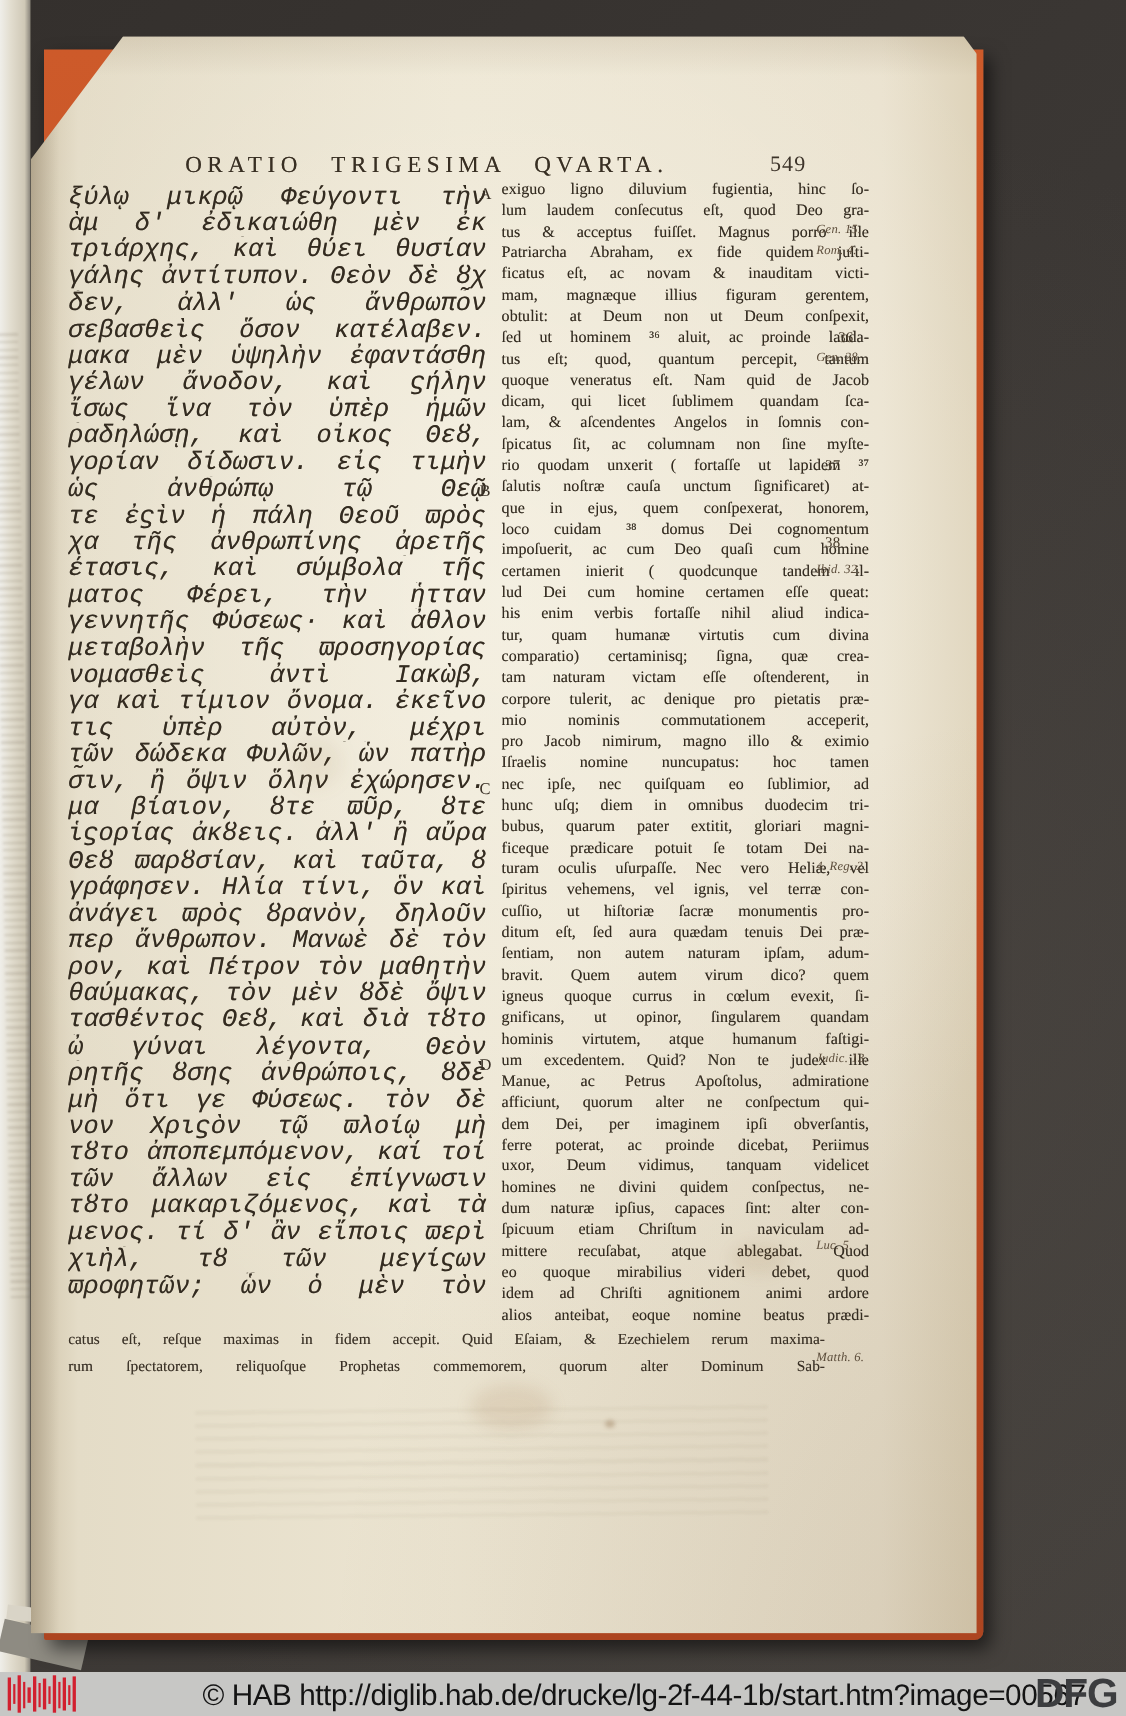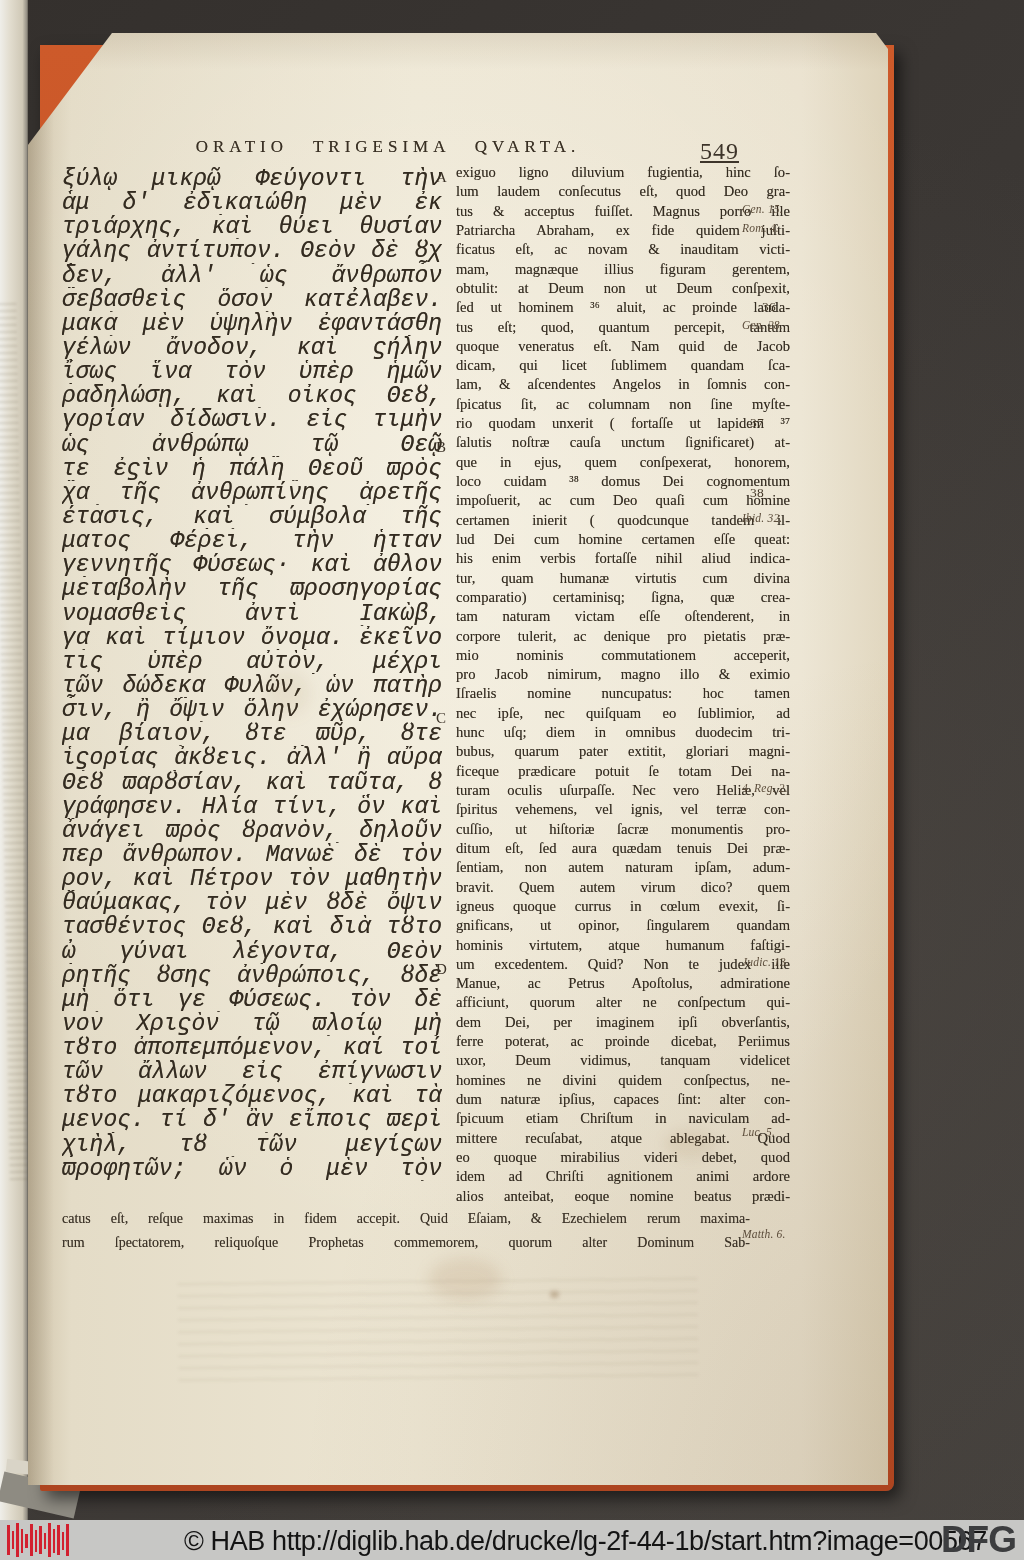--- a/index.html
+++ b/index.html
@@ -35,23 +35,23 @@
   .stain{position:absolute;border-radius:50%;}
   .s1{left:400px;top:1225px;width:74px;height:42px;background:rgba(153,112,60,0.13);filter:blur(7px);}
   .s2{left:636px;top:1096px;width:52px;height:30px;background:rgba(150,110,58,0.10);filter:blur(6px);}
   .s3{left:238px;top:638px;width:44px;height:44px;background:rgba(140,100,55,0.08);filter:blur(8px);}
   .s4{left:522px;top:1258px;width:9px;height:7px;background:rgba(118,80,40,0.30);filter:blur(2px);}
   .ghost{position:absolute;left:150px;top:1242px;width:520px;height:104px;opacity:.65;
     background:repeating-linear-gradient(0deg, rgba(110,95,70,0.10) 0 3px, rgba(0,0,0,0) 3px 12px);
     filter:blur(1.6px);transform:rotate(-0.6deg);}
   
   .title{position:absolute;top:104px;left:120px;width:480px;text-align:center;
-    font-size:17px;letter-spacing:5px;word-spacing:16px;color:#382f23;
+    font-size:21px;letter-spacing:5px;word-spacing:16px;color:#382f23;
     text-shadow:0 0 0.6px rgba(56,47,35,0.6);}
-  .pagenum{position:absolute;top:105px;left:672px;font-size:24px;letter-spacing:1px;color:#3d342a;text-decoration:underline;}
+  .pagenum{position:absolute;top:105px;left:672px;font-size:20px;letter-spacing:1px;color:#3d342a;}
   .col{position:absolute;}
   #greek-col{left:34px;top:134px;width:380px;}
   #latin-col{left:428px;top:130px;width:334px;}
   .gline{height:24.15px;line-height:24.15px;font-size:23px;
     font-family:Liberation Mono, monospace;font-style:italic;
     color:#332b20;text-align:justify;text-align-last:justify;overflow:hidden;
     text-shadow:0 0 0.5px rgba(51,43,32,0.55);}
   .lline{height:19.32px;line-height:19.32px;font-size:14.6px;
     color:#342c21;text-align:justify;text-align-last:justify;overflow:hidden;
     text-shadow:0 0 0.5px rgba(52,44,33,0.5);}

